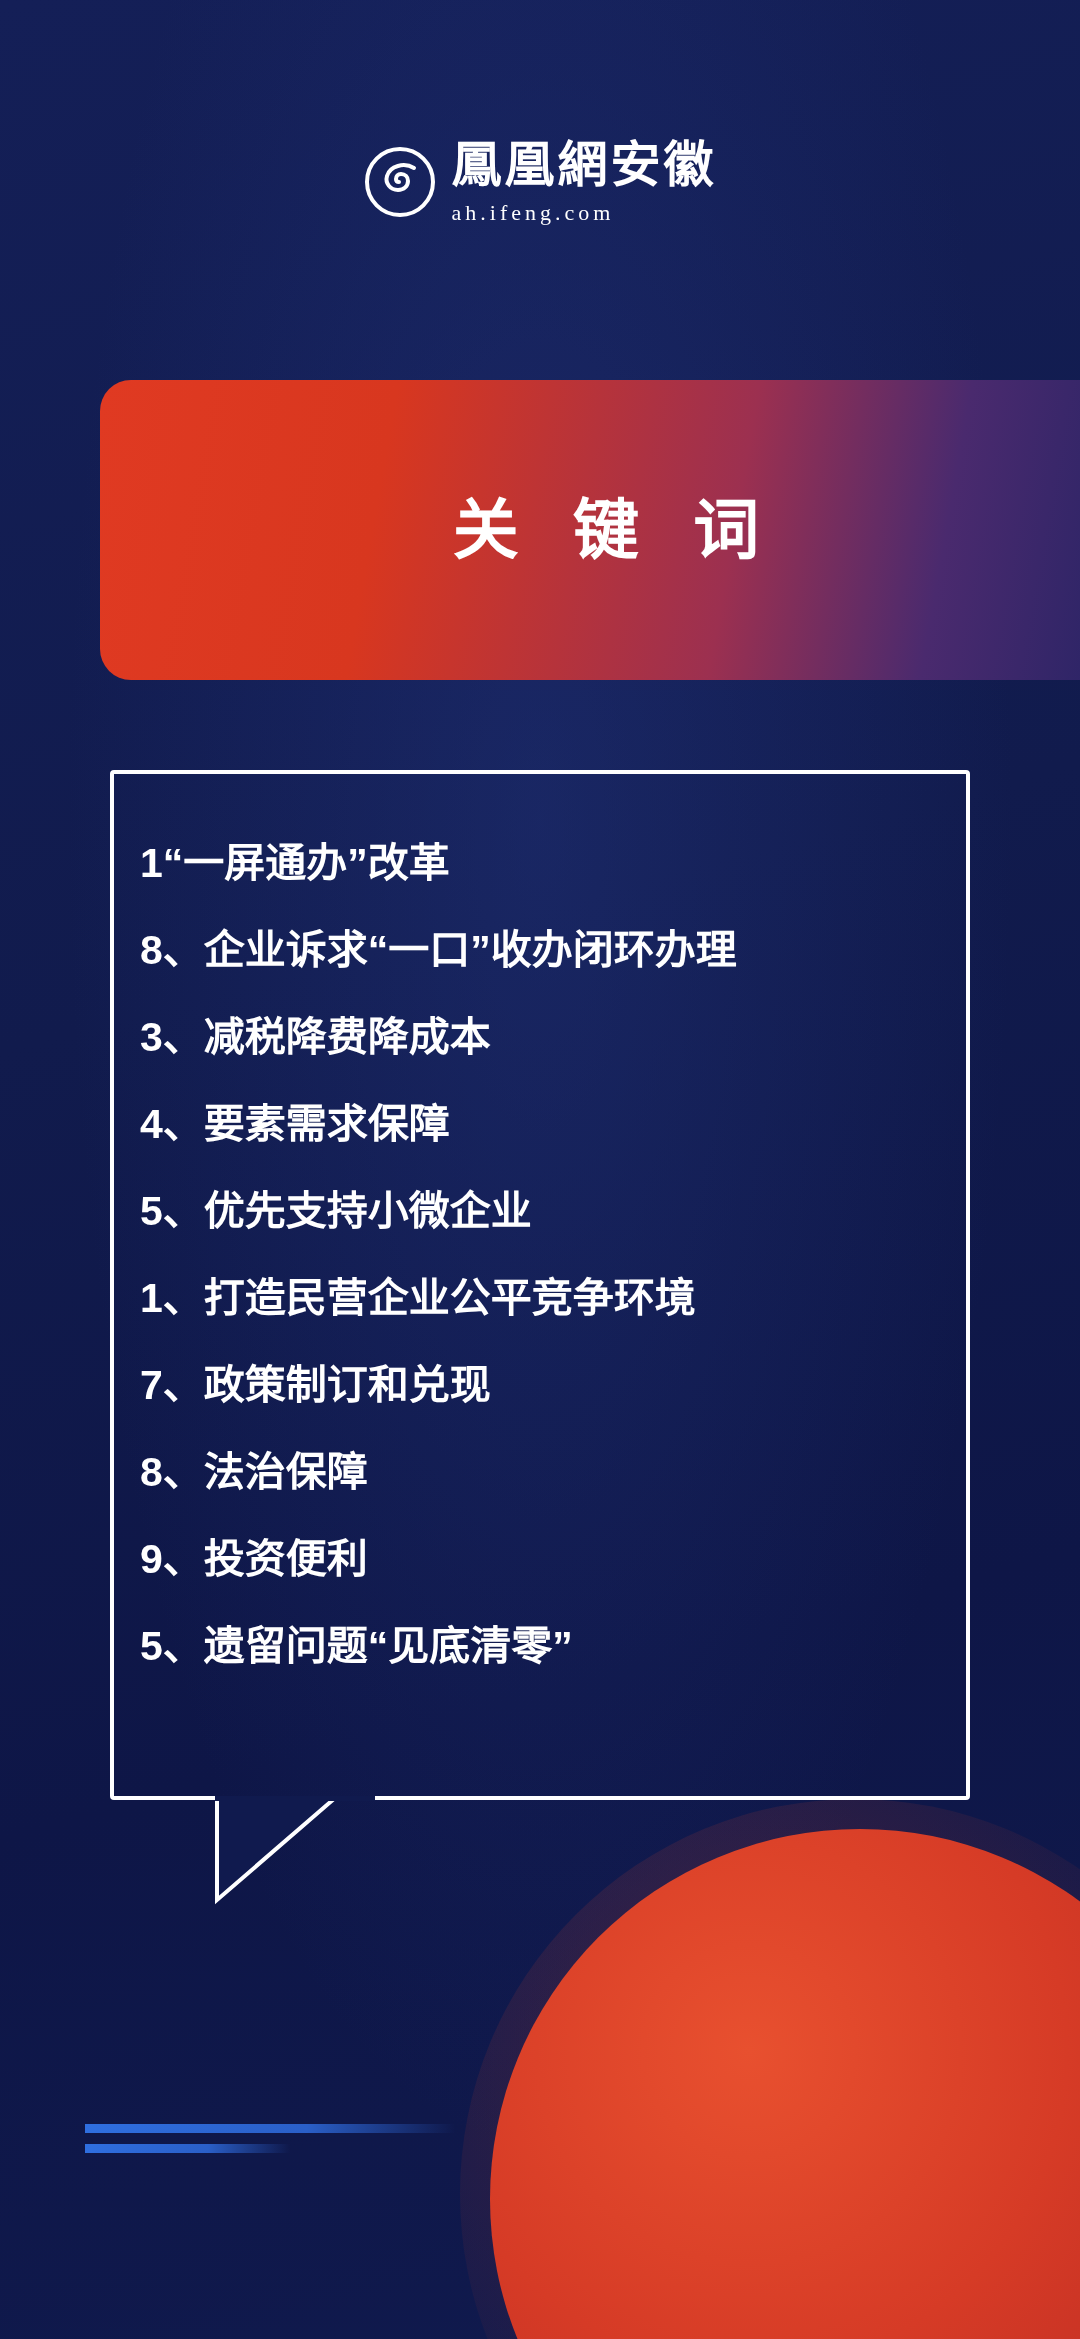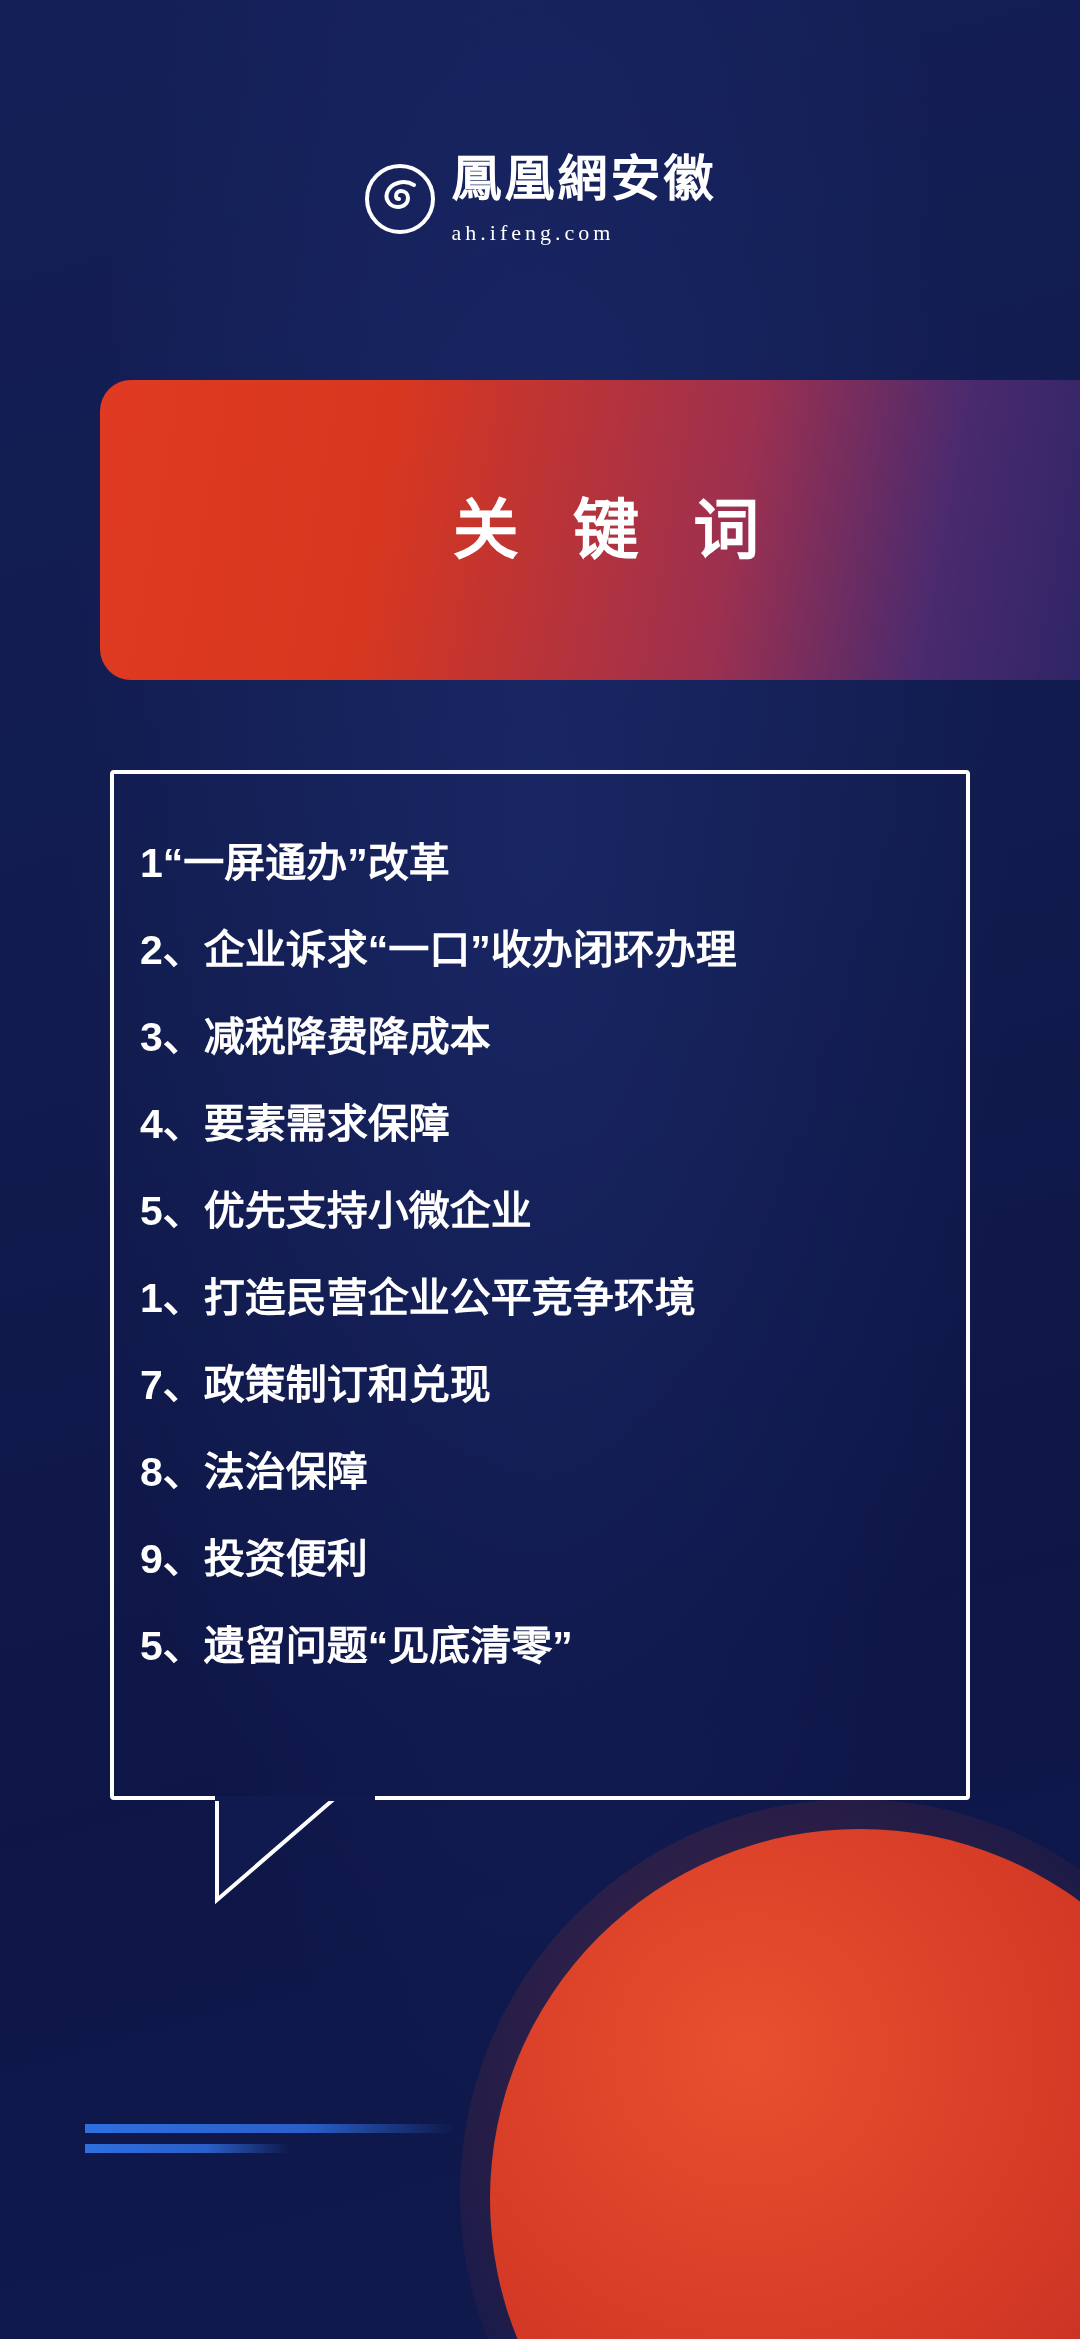--- a/index.html
+++ b/index.html
@@ -41,21 +41,21 @@
     bottom: -250px;
     width: 790px;
     height: 790px;
     border-radius: 50%;
     background: radial-gradient(circle at 40% 35%, rgba(230,70,40,0.25) 0%, rgba(230,70,40,0) 70%);
   }
 
   
   .logo-wrap {
     position: absolute;
-    top: 152px;
+    top: 138px;
     left: 0;
     width: 100%;
     display: flex;
     justify-content: center;
     align-items: center;
     gap: 16px;
   }
   .logo-mark {
     width: 72px;
     height: 72px;
@@ -72,21 +72,21 @@
     font-weight: bold;
     letter-spacing: 3px;
     line-height: 1.08;
     font-family: "Liberation Serif", "DejaVu Serif", serif;
   }
   .logo-en {
     color: #ffffff;
     font-size: 22px;
     letter-spacing: 4px;
     line-height: 1.2;
-    margin-top: 14px;
+    margin-top: 8px;
     font-family: "Liberation Serif", "DejaVu Serif", serif;
   }
 
   
   .banner {
     position: absolute;
     left: 100px;
     top: 380px;
     width: 1012px;
     height: 300px;
@@ -193,21 +193,21 @@
 <div class="bubble"></div>
 <div class="bubble-tail">
   <svg viewBox="0 0 180 110" width="180" height="110" aria-hidden="true">
     <path d="M2 2 L2 104 L120 2" fill="#101a4e" stroke="#ffffff" stroke-width="4" stroke-linejoin="miter"></path>
     <path d="M0 2 L160 2" stroke="#101a4e" stroke-width="6"></path>
   </svg>
 </div>
 
 <div class="list">
   <div class="list-item">1“一屏通办”改革</div>
-  <div class="list-item">2、企业诉求“一口”收办闭环办理</div>
+  <div class="list-item">8、企业诉求“一口”收办闭环办理</div>
   <div class="list-item">3、减税降费降成本</div>
   <div class="list-item">4、要素需求保障</div>
   <div class="list-item">5、优先支持小微企业</div>
   <div class="list-item">1、打造民营企业公平竞争环境</div>
   <div class="list-item">7、政策制订和兑现</div>
   <div class="list-item">8、法治保障</div>
   <div class="list-item">9、投资便利</div>
   <div class="list-item">5、遗留问题“见底清零”</div>
 </div>
 

